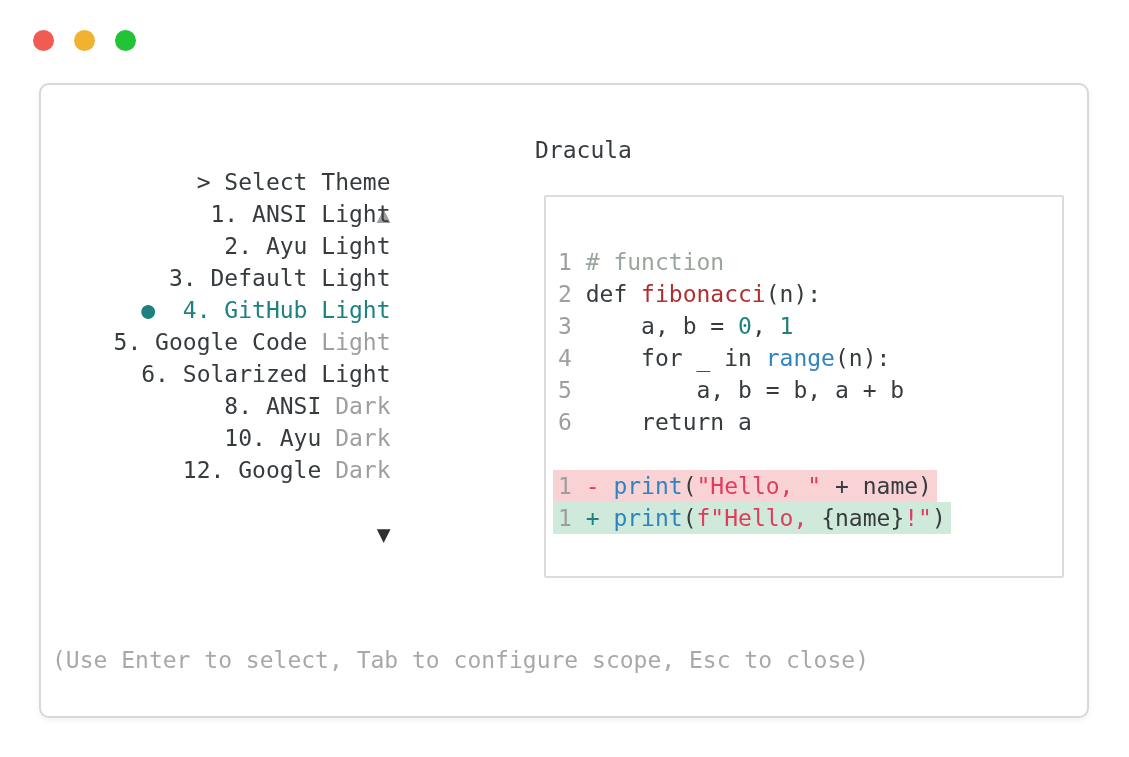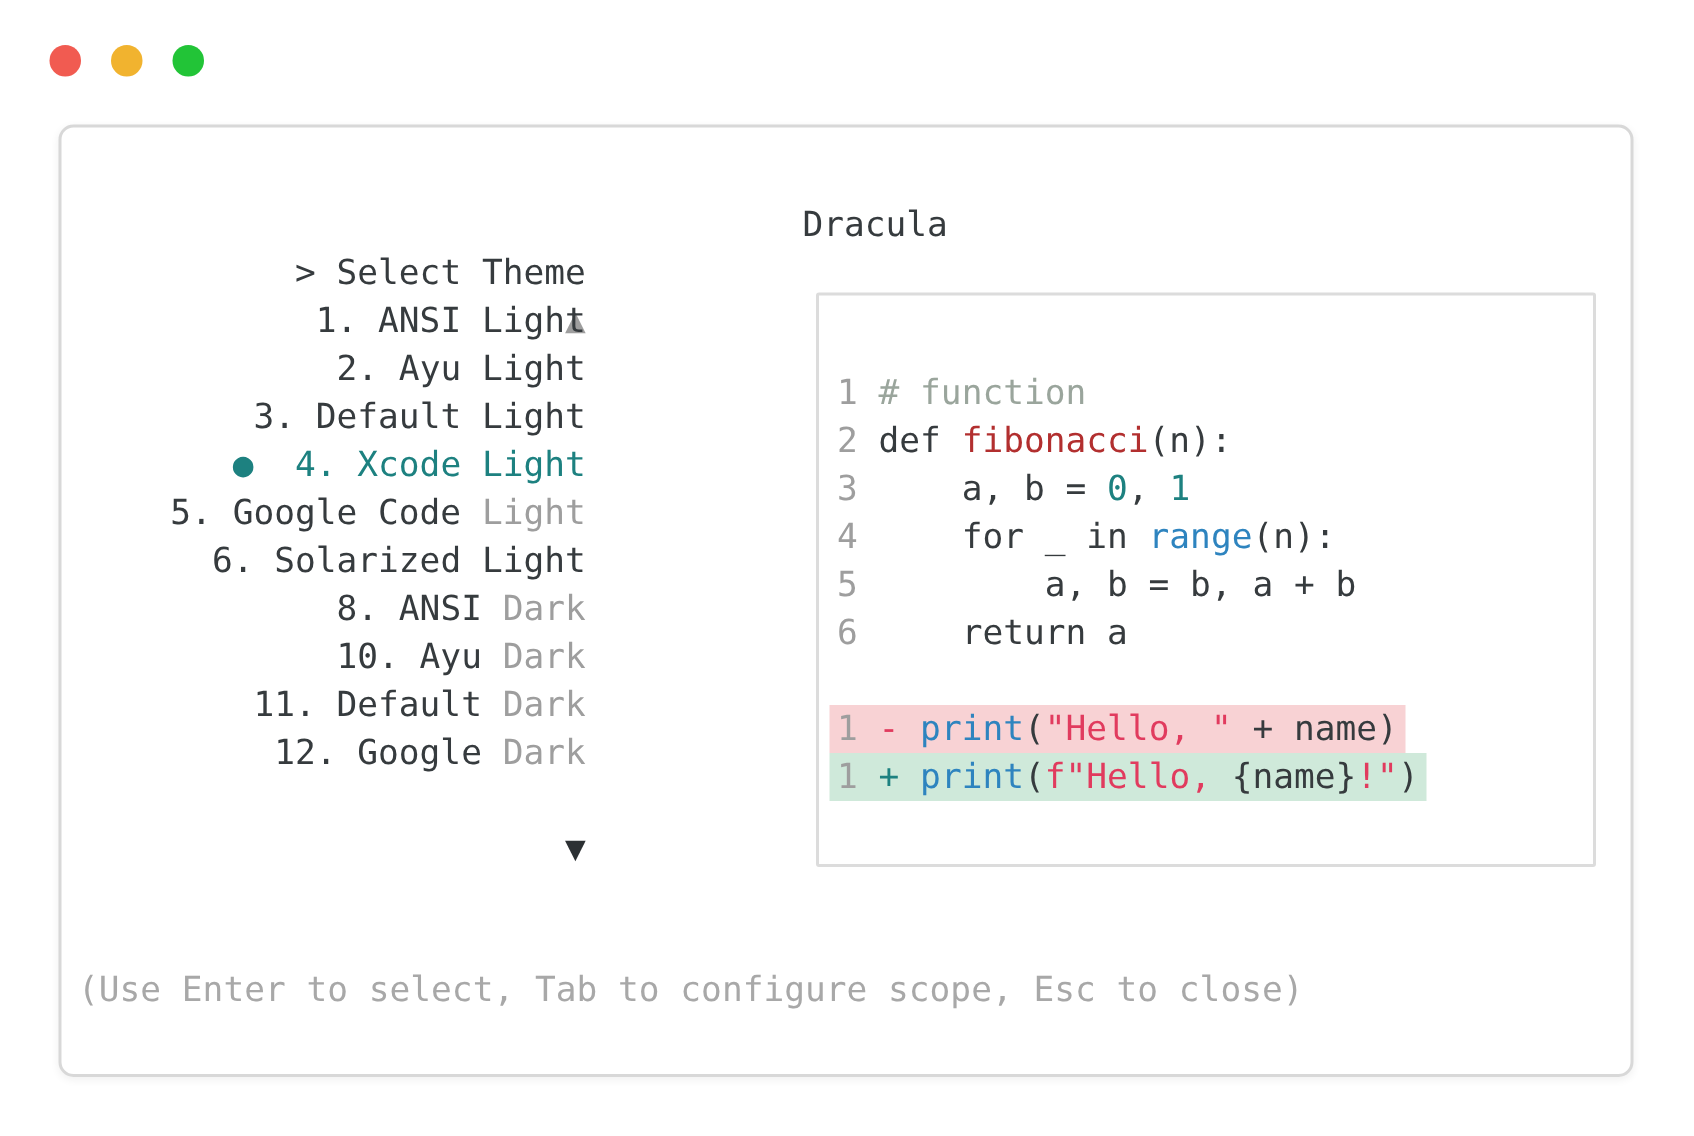--- a/index.html
+++ b/index.html
@@ -57,26 +57,25 @@
       <div class="row">
         <span class="c-dark">&gt; Select Theme</span>
       </div>
       <div class="row">
         <span class="arrow-up">▲</span>
       </div>
       <div>
           <div class="row"><span class="c-teal"> </span><span class="c-dark">  1. </span><span class="c-dark">ANSI Light</span></div>
           <div class="row"><span class="c-teal"> </span><span class="c-dark">  2. </span><span class="c-dark">Ayu Light</span></div>
           <div class="row"><span class="c-teal"> </span><span class="c-dark">  3. </span><span class="c-dark">Default Light</span></div>
-          <div class="row"><span class="c-teal">●</span><span class="c-teal">  4. </span><span class="c-teal">Xcode Light</span></div>
+          <div class="row"><span class="c-teal">●</span><span class="c-teal">  4. </span><span class="c-teal">GitHub Light</span></div>
           <div class="row"><span class="c-teal"> </span><span class="c-dark">  5. </span><span class="c-dark">Google Code</span><span class="c-gray"> Light</span></div>
           <div class="row"><span class="c-teal"> </span><span class="c-dark">  6. </span><span class="c-dark">Solarized Light</span></div>
           <div class="row"><span class="c-teal"> </span><span class="c-dark">  8. </span><span class="c-dark">ANSI</span><span class="c-gray"> Dark</span></div>
           <div class="row"><span class="c-teal"> </span><span class="c-dark"> 10. </span><span class="c-dark">Ayu</span><span class="c-gray"> Dark</span></div>
-          <div class="row"><span class="c-teal"> </span><span class="c-dark"> 11. </span><span class="c-dark">Default</span><span class="c-gray"> Dark</span></div>
           <div class="row"><span class="c-teal"> </span><span class="c-dark"> 12. </span><span class="c-dark">Google</span><span class="c-gray"> Dark</span></div>
         </div>
       <div class="row">
         <span class="arrow-down">▼</span>
       </div>
     </div>
 
     <div class="help-line">(Use Enter to select, Tab to configure scope, Esc to close)</div>
 
     <div class="preview-label">

